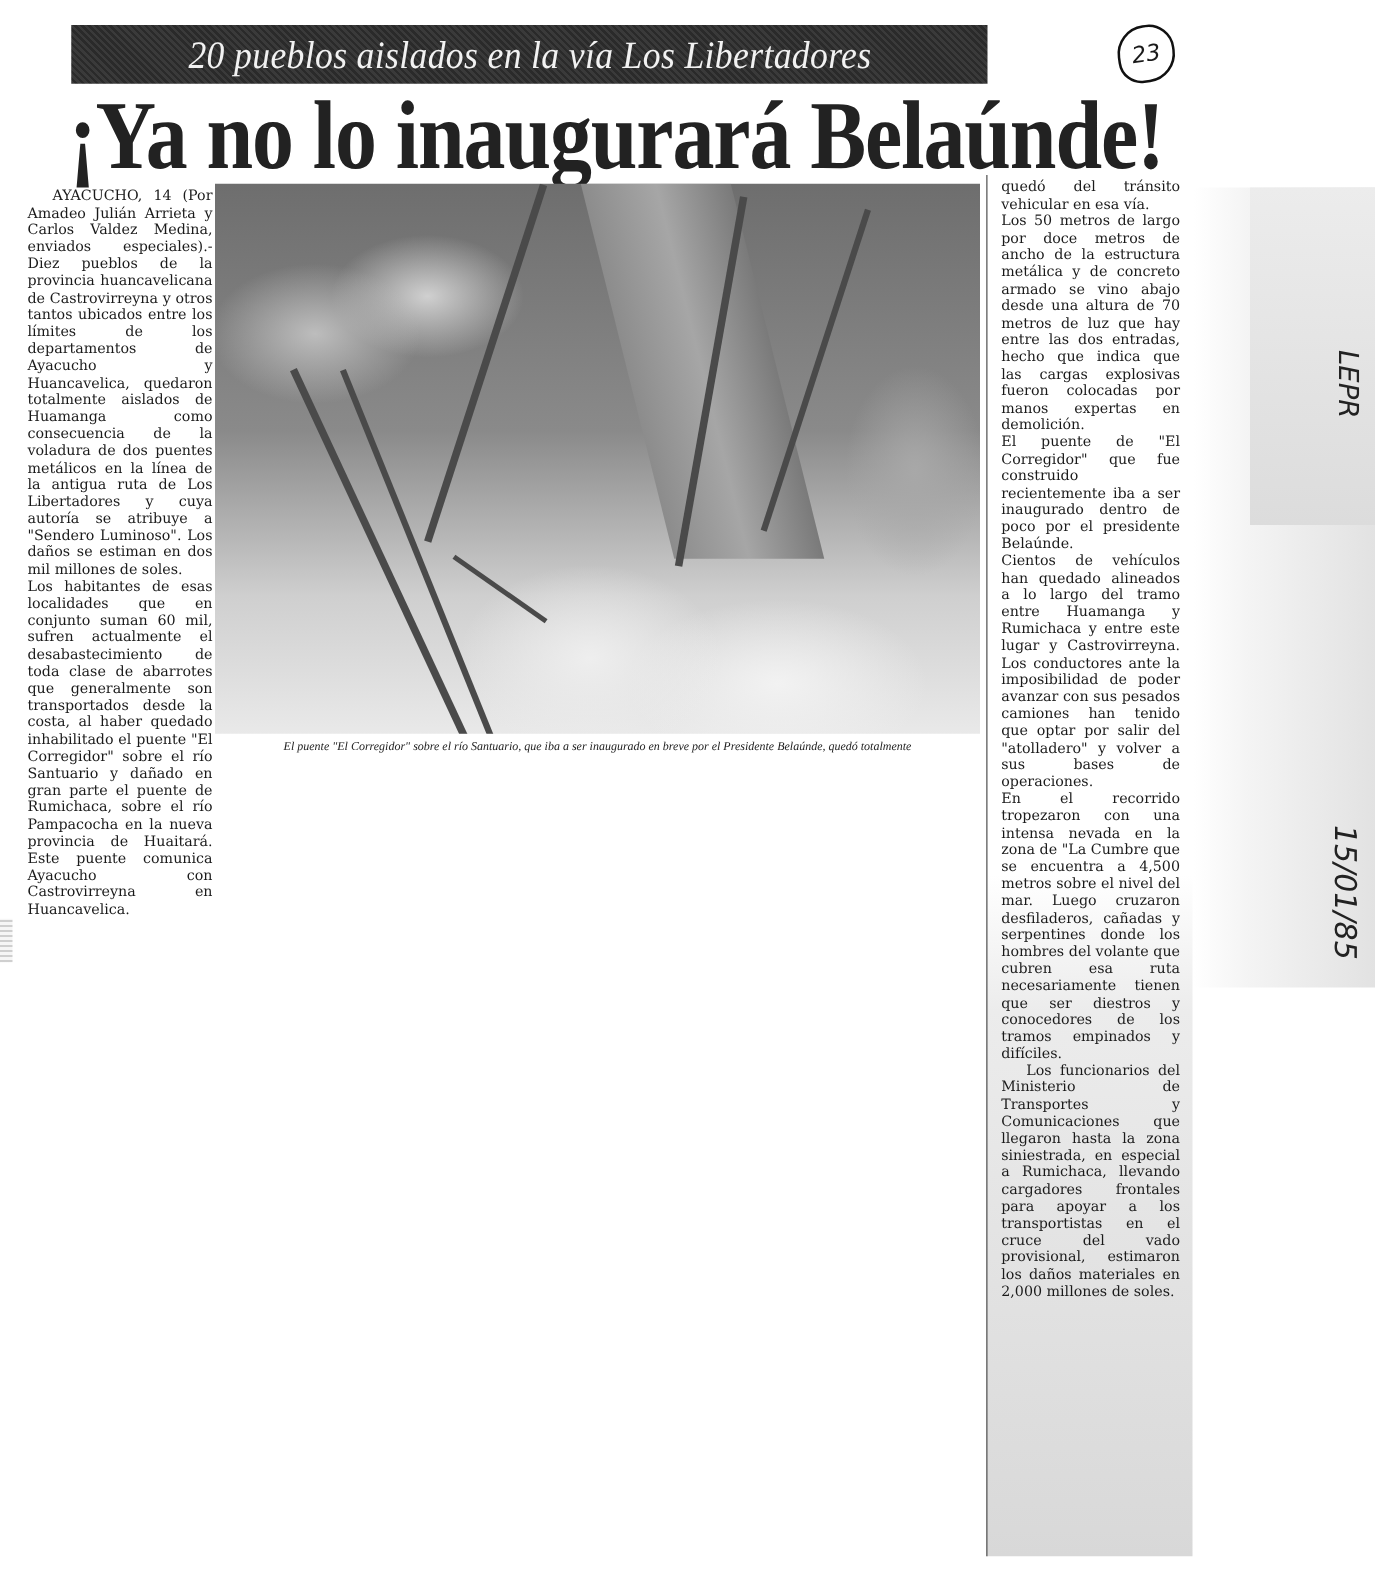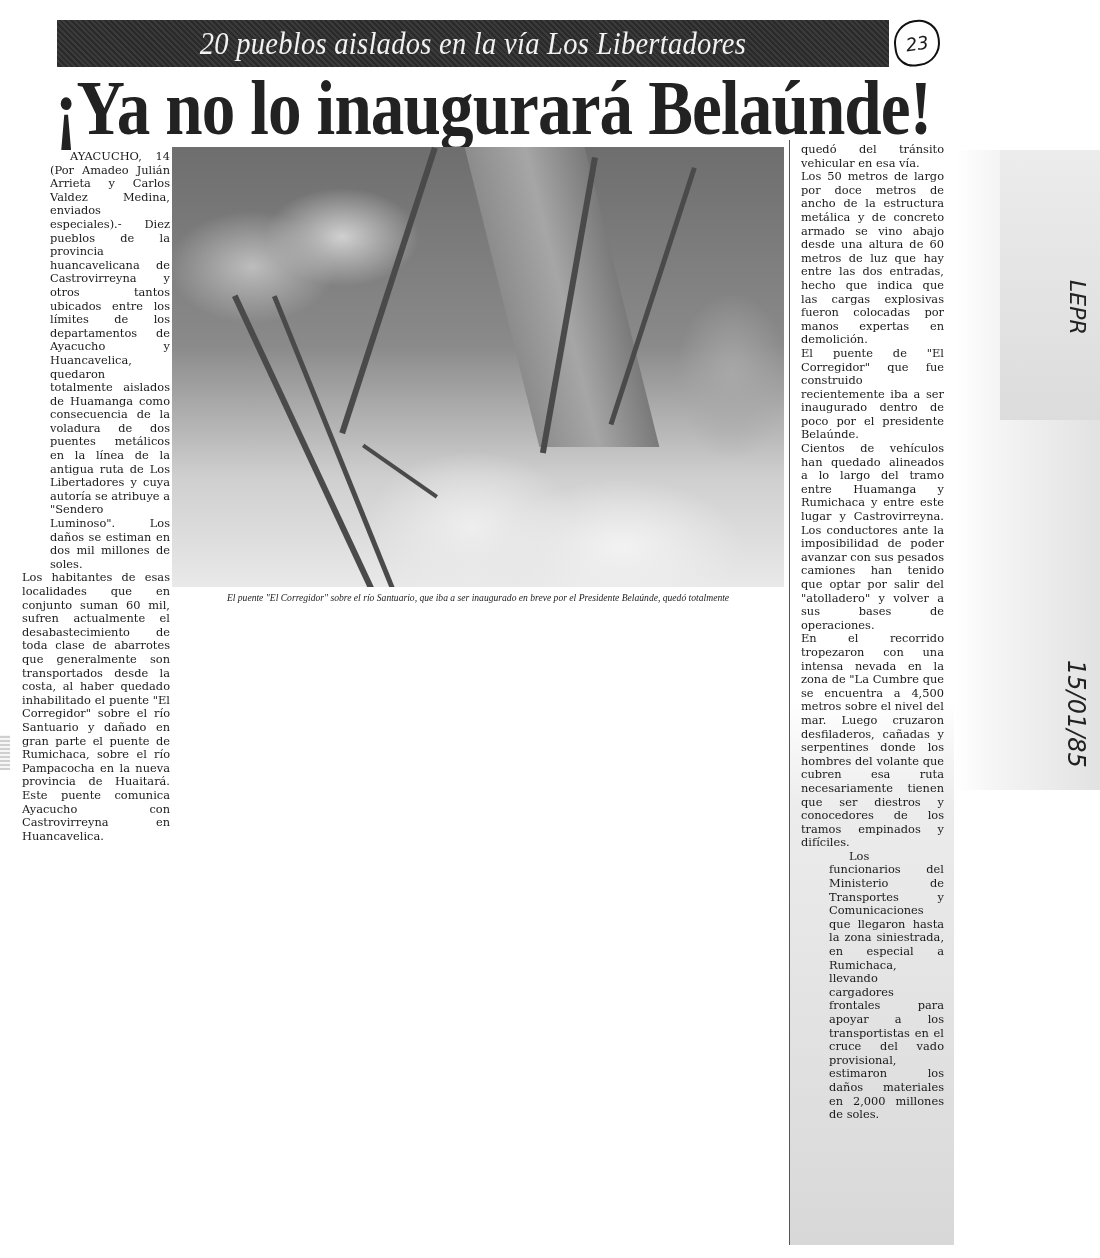--- a/index.html
+++ b/index.html
@@ -12,21 +12,21 @@
   
   .paper-shade {
     position: absolute; left: 955px; top: 150px; width: 145px; height: 640px;
     background: linear-gradient(90deg, #ffffff 0%, #f4f4f4 30%, #e2e2e2 100%);
   }
   .paper-shade-top {
     position: absolute; left: 1000px; top: 150px; width: 100px; height: 270px;
     background: linear-gradient(180deg, #ececec 0%, #dcdcdc 100%);
   }
   .kicker-bar {
-    position: absolute; left: 57px; top: 20px; width: 832px; height: 47px;
+    position: absolute; left: 57px; top: 20px; width: 733px; height: 47px;
     background: repeating-linear-gradient(45deg, #3a3a3a 0 2px, #2a2a2a 2px 4px);
     display: flex; align-items: center; justify-content: center; text-align: right;
   }
   .kicker-text {
     font-family: "Liberation Serif", serif; font-style: italic;
     font-size: 31px; color: #f2f2f2; letter-spacing: 0.3px;
     transform: scaleX(0.92);
   }
   .page-number-mark {
     position: absolute; left: 894px; top: 20px; width: 42px; height: 42px;
@@ -41,21 +41,21 @@
     font-size: 78px; line-height: 80px; color: #222;
     letter-spacing: -1px; transform: scaleX(0.86); transform-origin: left top;
     white-space: nowrap;
   }
   .col {
     position: absolute; font-size: 11.4px; line-height: 13.6px;
     text-align: justify; hyphens: manual;
   }
   .col p { margin: 0; }
   .col p + p { margin-top: 0; }
-  .col .indent { text-indent: 20px; margin-left: 28px; }
+  .col .indent { text-indent: 20px; }
   .col-left { left: 22px; top: 150px; width: 148px; }
   .col-right { left: 801px; top: 143px; width: 143px; }
   .right-shade {
     position: absolute; left: 789px; top: 700px; width: 165px; height: 545px;
     background: linear-gradient(180deg, #ffffff 0%, #ececec 20%, #d8d8d8 100%);
   }
   .right-rule {
     position: absolute; left: 789px; top: 140px; width: 1px; height: 1105px;
     background: #555;
   }
@@ -126,21 +126,21 @@
 </div>
 
 <div class="caption">
   <div>El puente "El Corregidor" sobre el río Santuario, que iba a ser inaugurado en breve por el Presidente Belaúnde, quedó totalmente</div>
 </div>
 
 <div class="right-shade"></div>
 <div class="right-rule"></div>
 <div class="col col-right">
   <p>quedó del tránsito vehicular en esa vía.</p>
-  <p>Los 50 metros de largo por doce metros de ancho de la estructura metálica y de concreto armado se vino abajo desde una altura de 60 metros de luz que hay entre las dos entradas, hecho que indica que las cargas explosivas fueron colocadas por manos expertas en demolición.</p>
+  <p>Los 50 metros de largo por doce metros de ancho de la estructura metálica y de concreto armado se vino abajo desde una altura de 70 metros de luz que hay entre las dos entradas, hecho que indica que las cargas explosivas fueron colocadas por manos expertas en demolición.</p>
   <p>El puente de "El Corregidor" que fue construido recientemente iba a ser inaugurado dentro de poco por el presidente Belaúnde.</p>
   <p>Cientos de vehículos han quedado alineados a lo largo del tramo entre Huamanga y Rumichaca y entre este lugar y Castrovirreyna. Los conductores ante la imposibilidad de poder avanzar con sus pesados camiones han tenido que optar por salir del "atolladero" y volver a sus bases de operaciones.</p>
   <p>En el recorrido tropezaron con una intensa nevada en la zona de "La Cumbre que se encuentra a 4,500 metros sobre el nivel del mar. Luego cruzaron desfiladeros, cañadas y serpentines donde los hombres del volante que cubren esa ruta necesariamente tienen que ser diestros y conocedores de los tramos empinados y difíciles.</p>
   <p class="indent">Los funcionarios del Ministerio de Transportes y Comunicaciones que llegaron hasta la zona siniestrada, en especial a Rumichaca, llevando cargadores frontales para apoyar a los transportistas en el cruce del vado provisional, estimaron los daños materiales en 2,000 millones de soles.</p>
 
 </div>
 
 <div class="handwriting hw-initials">LEPR</div>
 <div class="handwriting hw-date">15/01/85</div>
 

